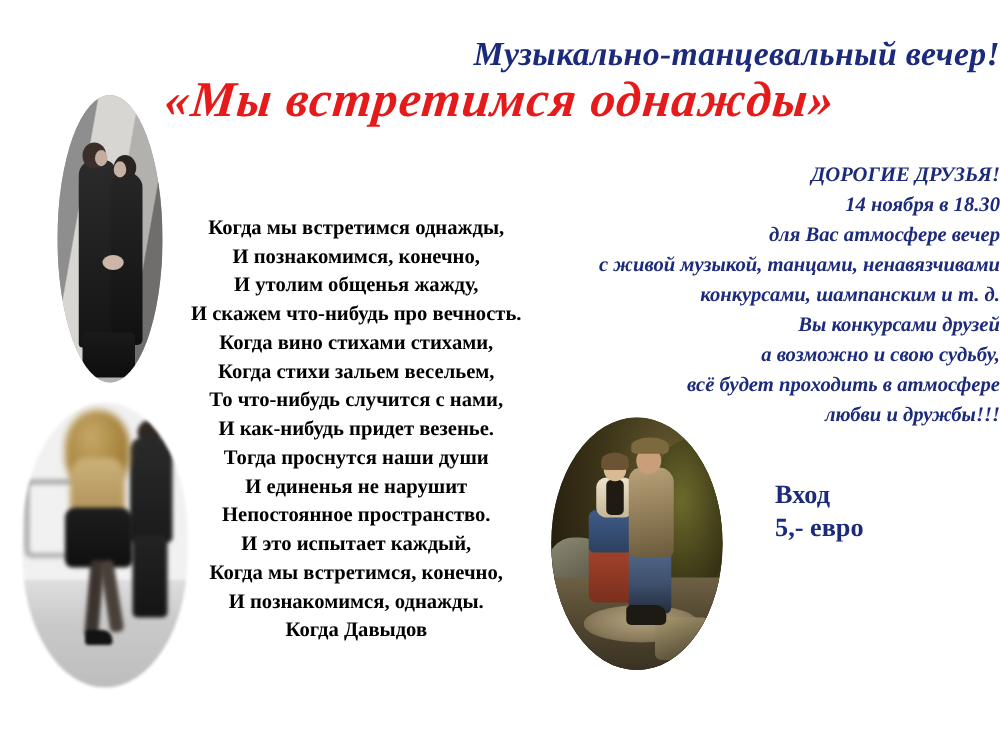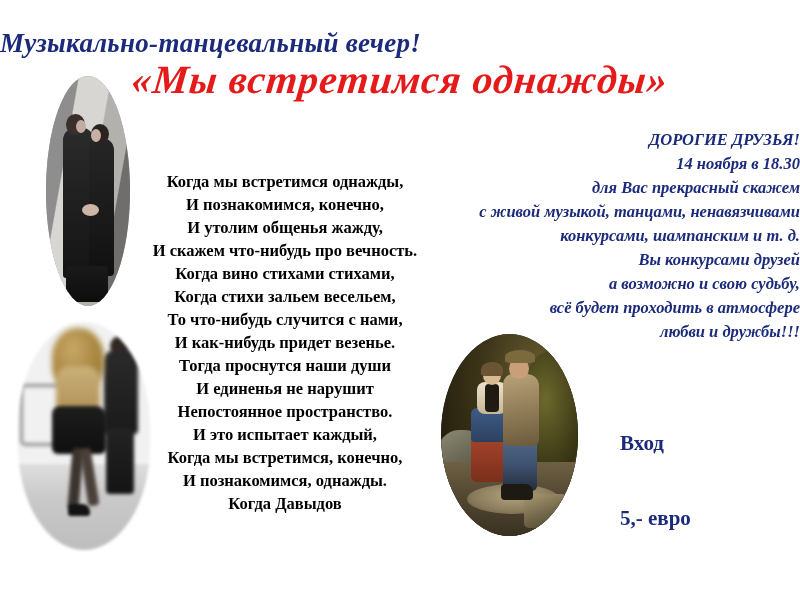--- a/index.html
+++ b/index.html
@@ -18,21 +18,21 @@
     background: #ffffff;
     overflow: hidden;
   }
 
   
   .title-line1 {
     position: absolute;
     left: 0;
     top: 28px;
     width: 800px;
-    text-align: left;
+    text-align: right;
     font-family: "Liberation Serif", "DejaVu Serif", serif;
     font-style: italic;
     font-weight: bold;
     font-size: 27px;
     letter-spacing: 0.3px;
     color: #1b2a7a;
     white-space: nowrap;
   }
   .title-line2 {
     position: absolute;
@@ -465,21 +465,21 @@
   .entrance {
     position: absolute;
     left: 620px;
     top: 382px;
     font-family: "Liberation Serif", "DejaVu Serif", serif;
     font-weight: bold;
     font-size: 21px;
     line-height: 27px;
     color: #1b2a7a;
   }
-  .entrance div { white-space: nowrap; margin-top: 48px; }
+  .entrance div { white-space: nowrap; }
 </style>
 </head>
 <body>
 
 <div id="poster">
 
   <div class="title-line1">Музыкально-танцевальный вечер!</div>
   <div class="title-line2">«Мы встретимся однажды»</div>
 
   <div class="photo-couple">
@@ -522,21 +522,21 @@
     <div>Непостоянное пространство.</div>
     <div>И это испытает каждый,</div>
     <div>Когда мы встретимся, конечно,</div>
     <div>И познакомимся, однажды.</div>
     <div>Когда Давыдов</div>
   </div>
 
   <div class="invite">
     <div>ДОРОГИЕ ДРУЗЬЯ!</div>
     <div>14 ноября в 18.30</div>
-    <div>для Вас прекрасный скажем</div>
+    <div>для Вас атмосфере вечер</div>
     <div>с живой музыкой, танцами, ненавязчивами</div>
     <div>конкурсами, шампанским и т. д.</div>
     <div>Вы конкурсами друзей</div>
     <div>а возможно и свою судьбу,</div>
     <div>всё будет проходить в атмосфере</div>
     <div>любви и дружбы!!!</div>
   </div>
 
   <div class="painting">
     <div class="sky"></div>

